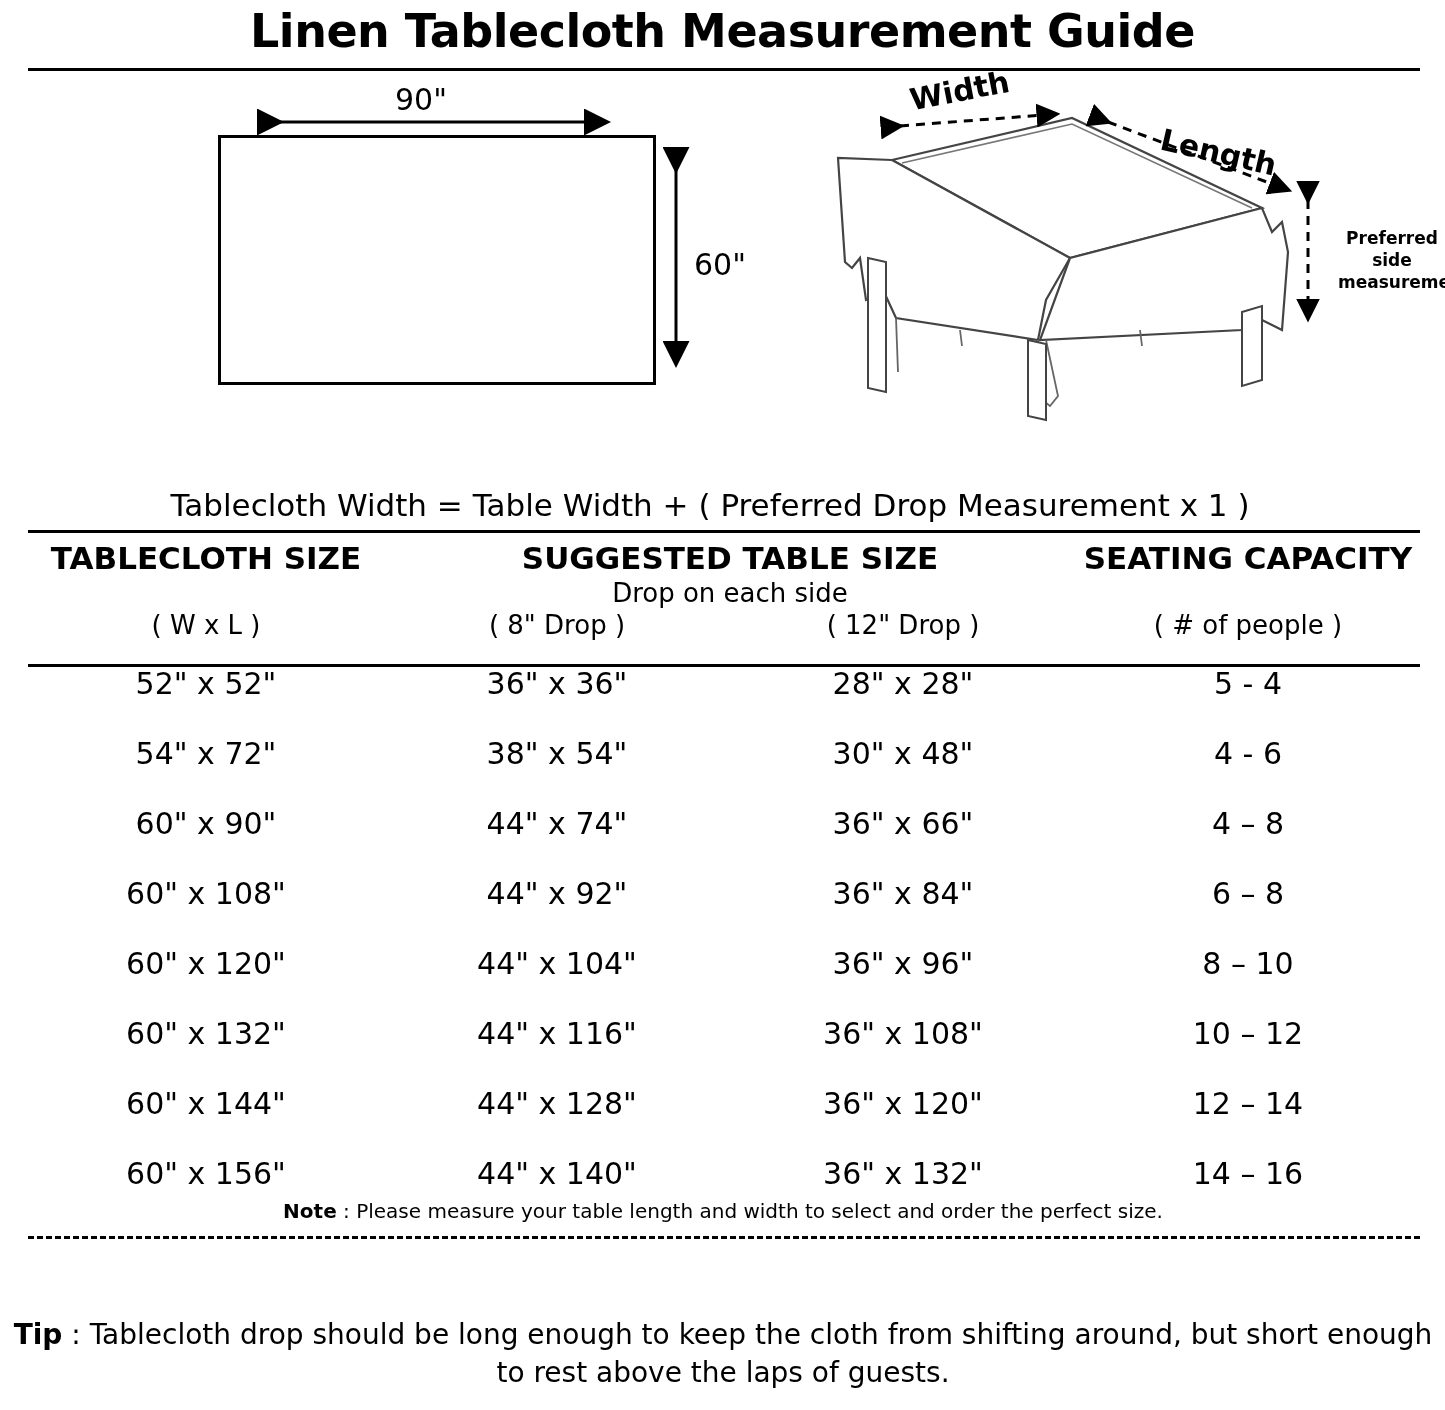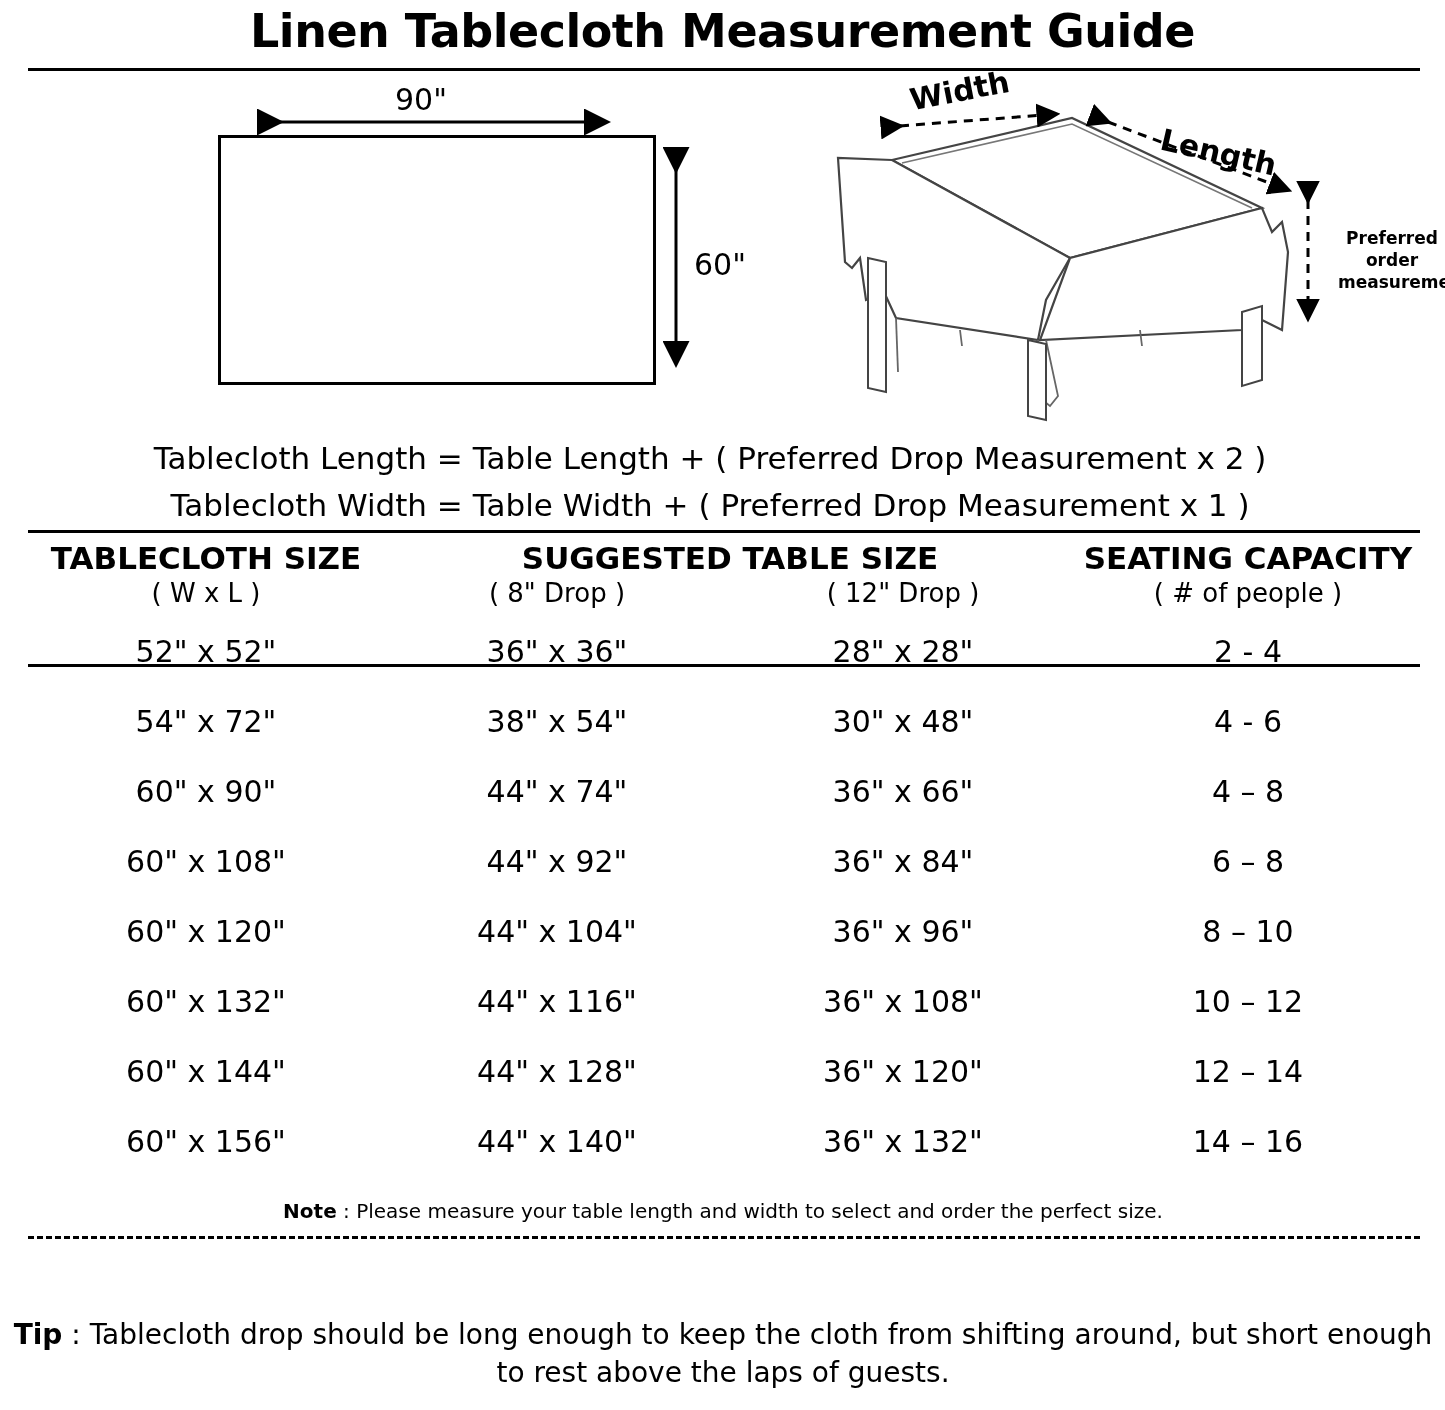--- a/index.html
+++ b/index.html
@@ -211,21 +211,21 @@
   <div class="title-rule"></div>
 
   <div class="flat-rect"></div>
   <div class="dim-w-label">90"</div>
   <div class="dim-h-label">60"</div>
 
   <div class="lbl-width">Width</div>
   <div class="lbl-length">Length</div>
   <div class="lbl-drop">
     <span>Preferred</span><br>
-    <span>order</span><br>
+    <span>side</span><br>
     <span>measurement</span>
   </div>
 
   <svg class="overlay" viewBox="0 0 1445 1410">
     <defs>
       <marker id="ah" markerWidth="9" markerHeight="9" refX="7" refY="4.5" orient="auto">
         <path d="M0,0 L9,4.5 L0,9 z" fill="#000"></path>
       </marker>
       <marker id="ahs" markerWidth="8" markerHeight="8" refX="6.5" refY="4" orient="auto">
         <path d="M0,0 L8,4 L0,8 z" fill="#000"></path>
@@ -272,52 +272,56 @@
 
     <g stroke="#000" stroke-width="3" fill="none" stroke-dasharray="9 7">
       <line x1="1108" y1="122" x2="1288" y2="190" marker-start="url(#ahs)" marker-end="url(#ahs)"></line>
     </g>
 
     <g stroke="#000" stroke-width="3" fill="none" stroke-dasharray="9 7">
       <line x1="1308" y1="200" x2="1308" y2="318" marker-start="url(#ahs)" marker-end="url(#ahs)"></line>
     </g>
   </svg>
 
-  <div class="calc-line1">Tablecloth Length = Table Length + ( Preferred Drop Measurement x 2 )</div>
   <div class="calc-line2">Tablecloth Width = Table Width + ( Preferred Drop Measurement x 1 )</div>
 
   <div class="rule rule-top"></div>
   <div class="rule rule-mid"></div>
 
   <table class="tbl">
     <colgroup>
       <col class="col1">
         <col class="col2">
         <col class="col3">
         <col class="col4">
     </colgroup>
     <thead>
       <tr class="hdr-main">
         <td>TABLECLOTH SIZE</td>
         <td colspan="2">SUGGESTED TABLE SIZE</td>
         <td>SEATING CAPACITY</td>
       </tr>
+      <tr class="hdr-sub">
+        <td></td>
+        <td colspan="2">Drop on each side</td>
+        <td></td>
+      </tr>
       <tr class="hdr-unit">
         <td>( W x L )</td>
         <td>( 8" Drop )</td>
         <td>( 12" Drop )</td>
         <td>( # of people )</td>
       </tr>
     </thead>
     <tbody>
       <tr class="body-row">
         <td>52" x 52"</td>
         <td>36" x 36"</td>
         <td>28" x 28"</td>
-        <td>2 - 4</td>
+        <td>5 - 4</td>
       </tr>
       <tr class="body-row">
         <td>54" x 72"</td>
         <td>38" x 54"</td>
         <td>30" x 48"</td>
         <td>4 - 6</td>
       </tr>
       <tr class="body-row">
         <td>60" x 90"</td>
         <td>44" x 74"</td>

